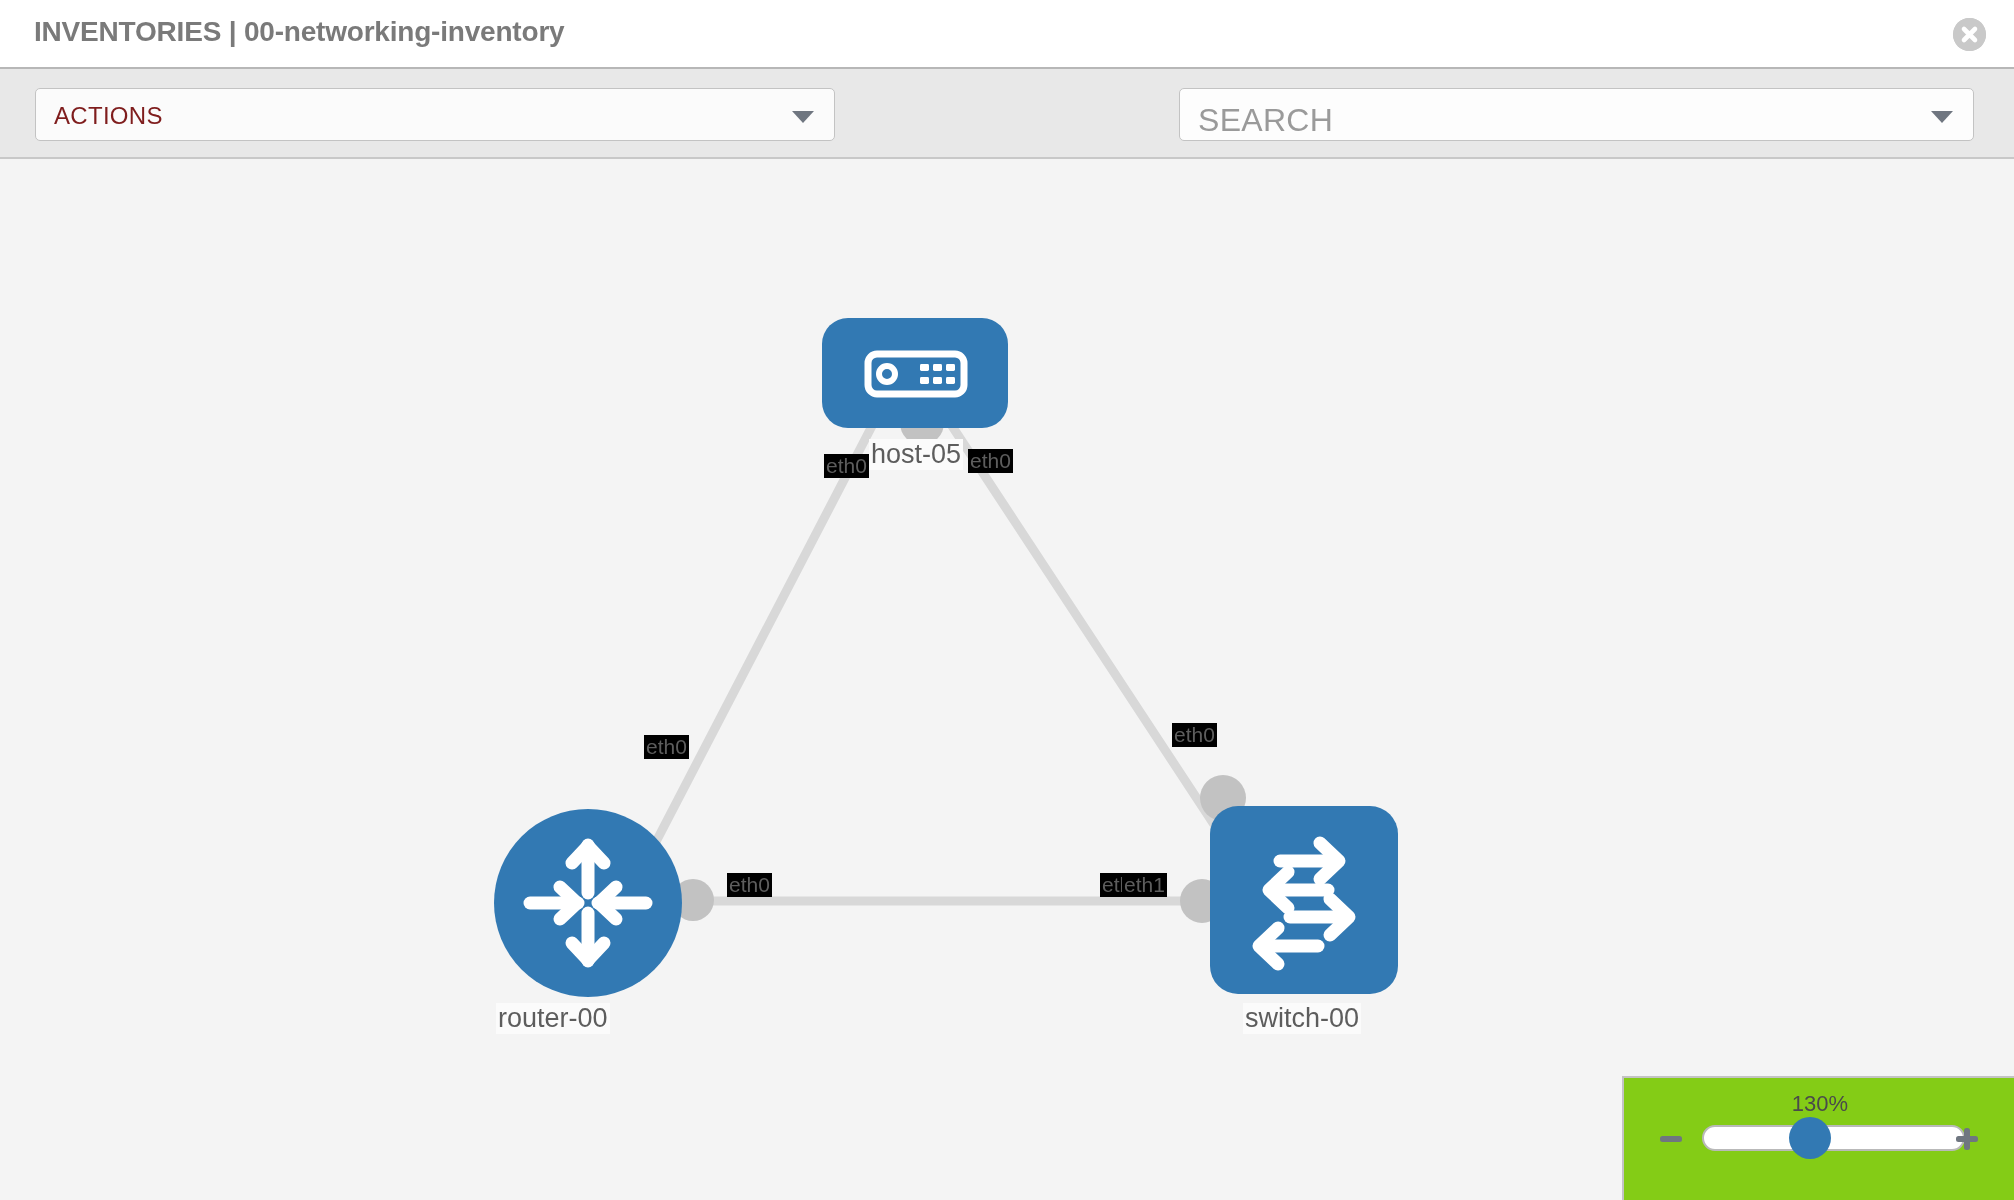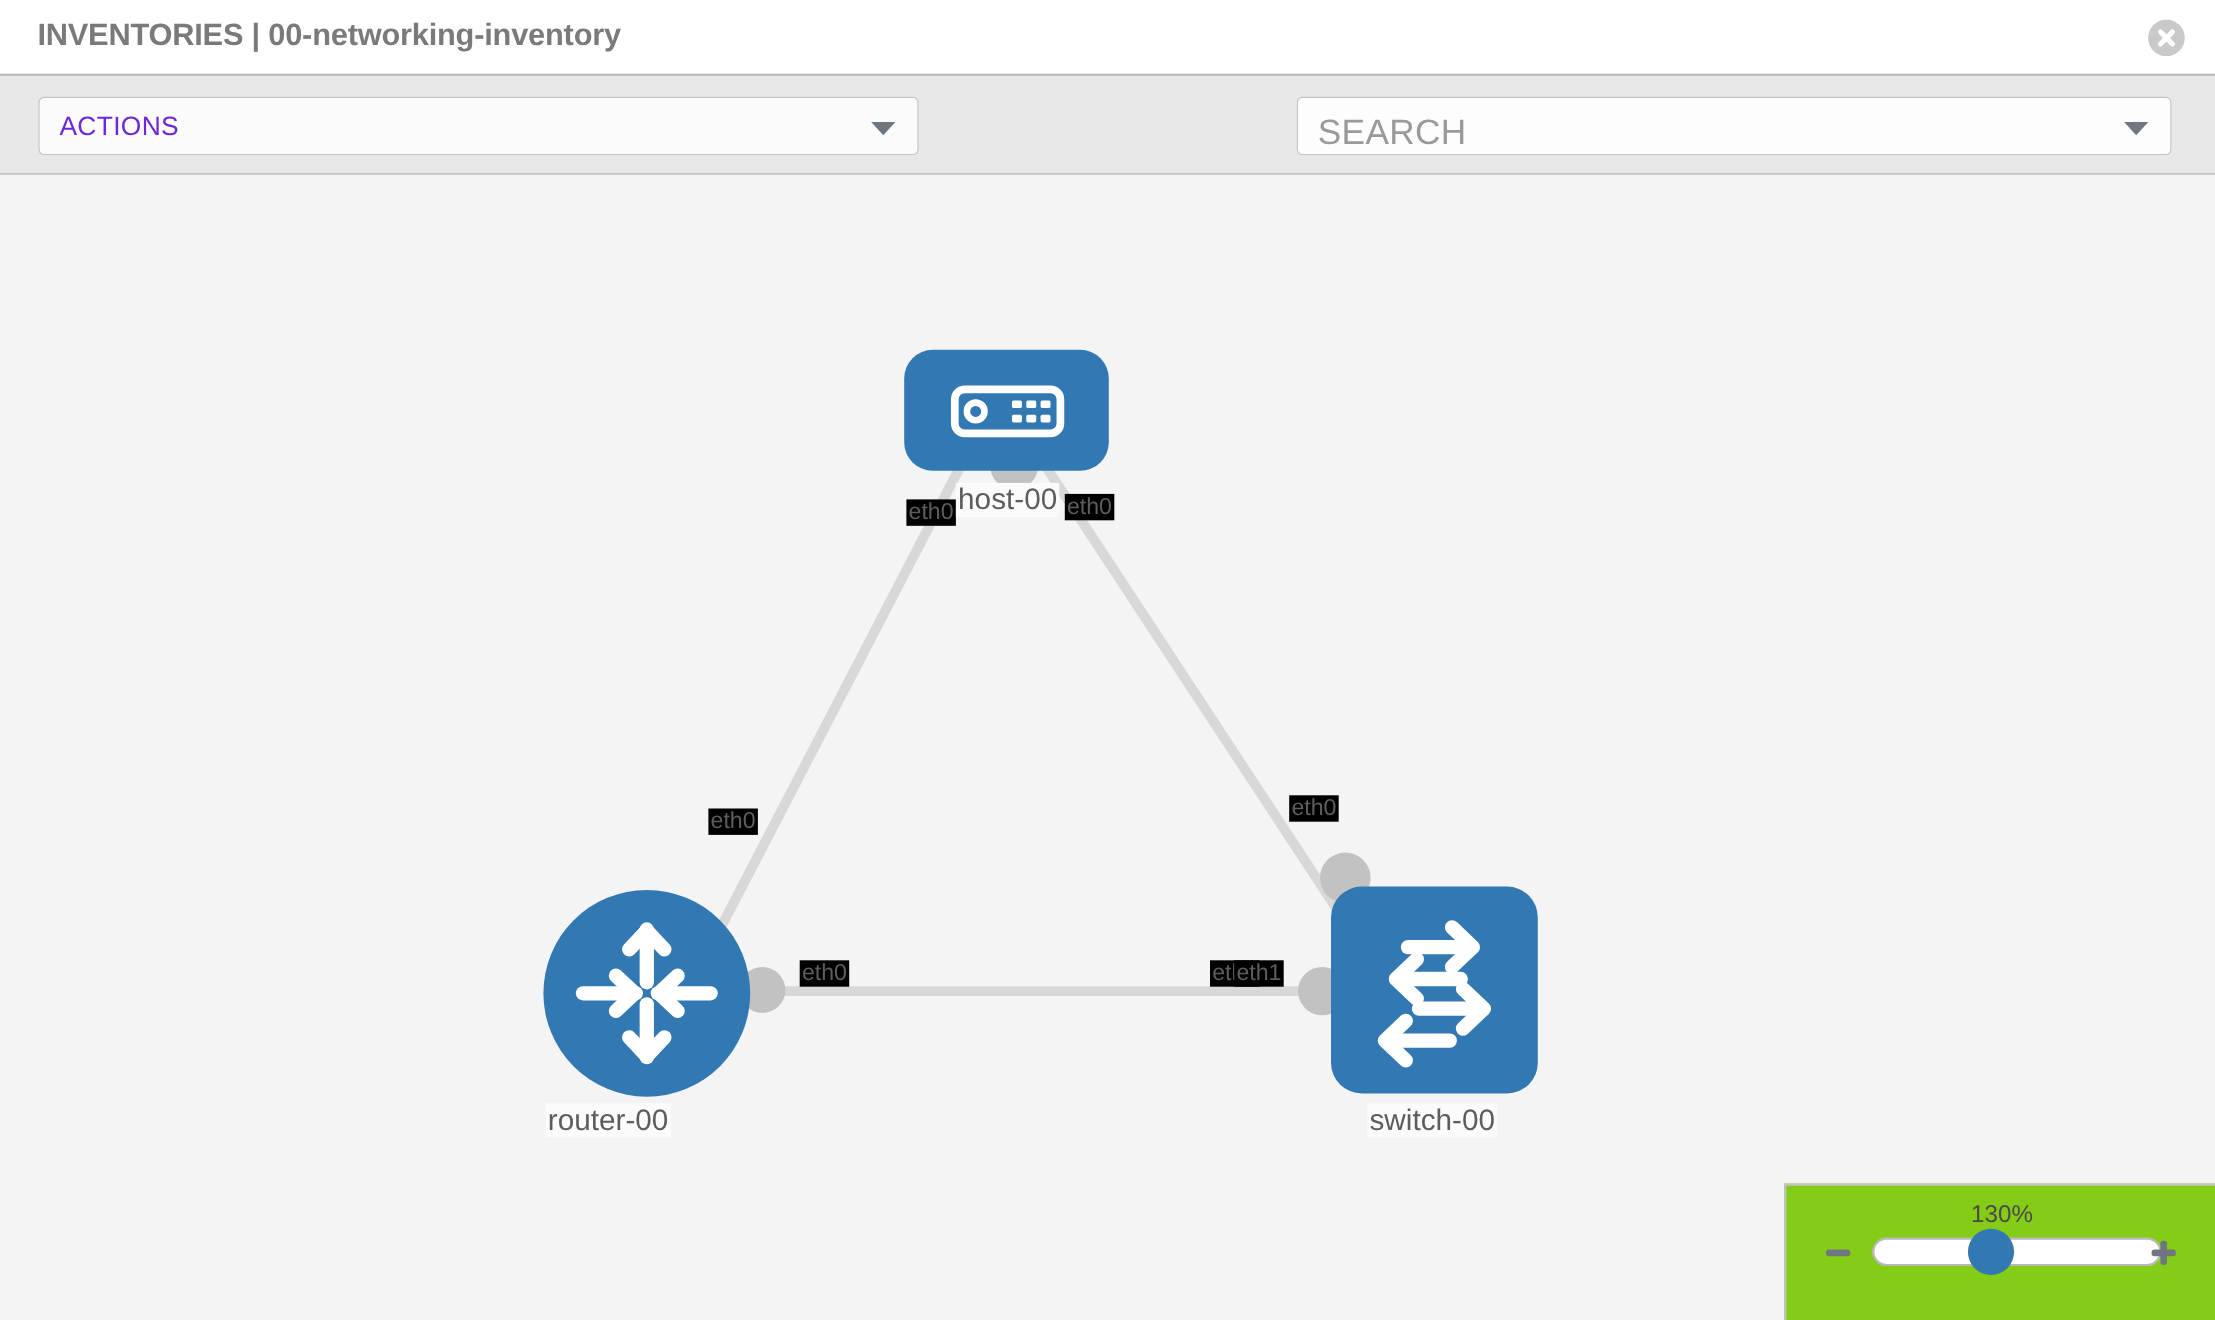--- a/index.html
+++ b/index.html
@@ -43,21 +43,21 @@
   .actions-select {
     position: absolute; left: 35px; top: 19px;
     width: 800px; height: 53px;
     background: #fbfbfb;
     border: 1px solid #c3c3c3;
     border-radius: 5px;
     cursor: pointer;
   }
   .actions-select .label {
     position: absolute; left: 18px; top: 13px;
-    font-size: 24px; color: #6d28d9;
+    font-size: 24px; color: #7f1d1d;
     letter-spacing: 0.3px;
   }
   .caret {
     position: absolute; right: 20px; top: 22px;
     width: 0; height: 0;
     border-left: 11px solid transparent;
     border-right: 11px solid transparent;
     border-top: 12px solid #6f7680;
   }
   .tool-icon {
@@ -295,21 +295,21 @@
   <div class="iface-label" style="left:644px; top:574px;">eth0</div>
 
   <div class="iface-label" style="left:1172px; top:562px;">eth0</div>
 
   <div class="iface-label" style="left:727px; top:712px;">eth0</div>
 
   <div class="iface-label" style="left:1100px; top:712px;">eth0</div>
 
   <div class="iface-label" style="left:1122px; top:712px;text-align:center;">eth1</div>
 
-  <div class="node-label" style="left:869px; top:278px;">host-00</div>
+  <div class="node-label" style="left:869px; top:278px;">host-05</div>
 
   <div class="node-label" style="left:496px; top:842px;">router-00</div>
 
   <div class="node-label" style="left:1243px; top:842px;">switch-00</div>
 </div>
 
 <div class="zoom-panel">
   <div class="zoom-value">130%</div>
 
   <div class="zoom-minus">

